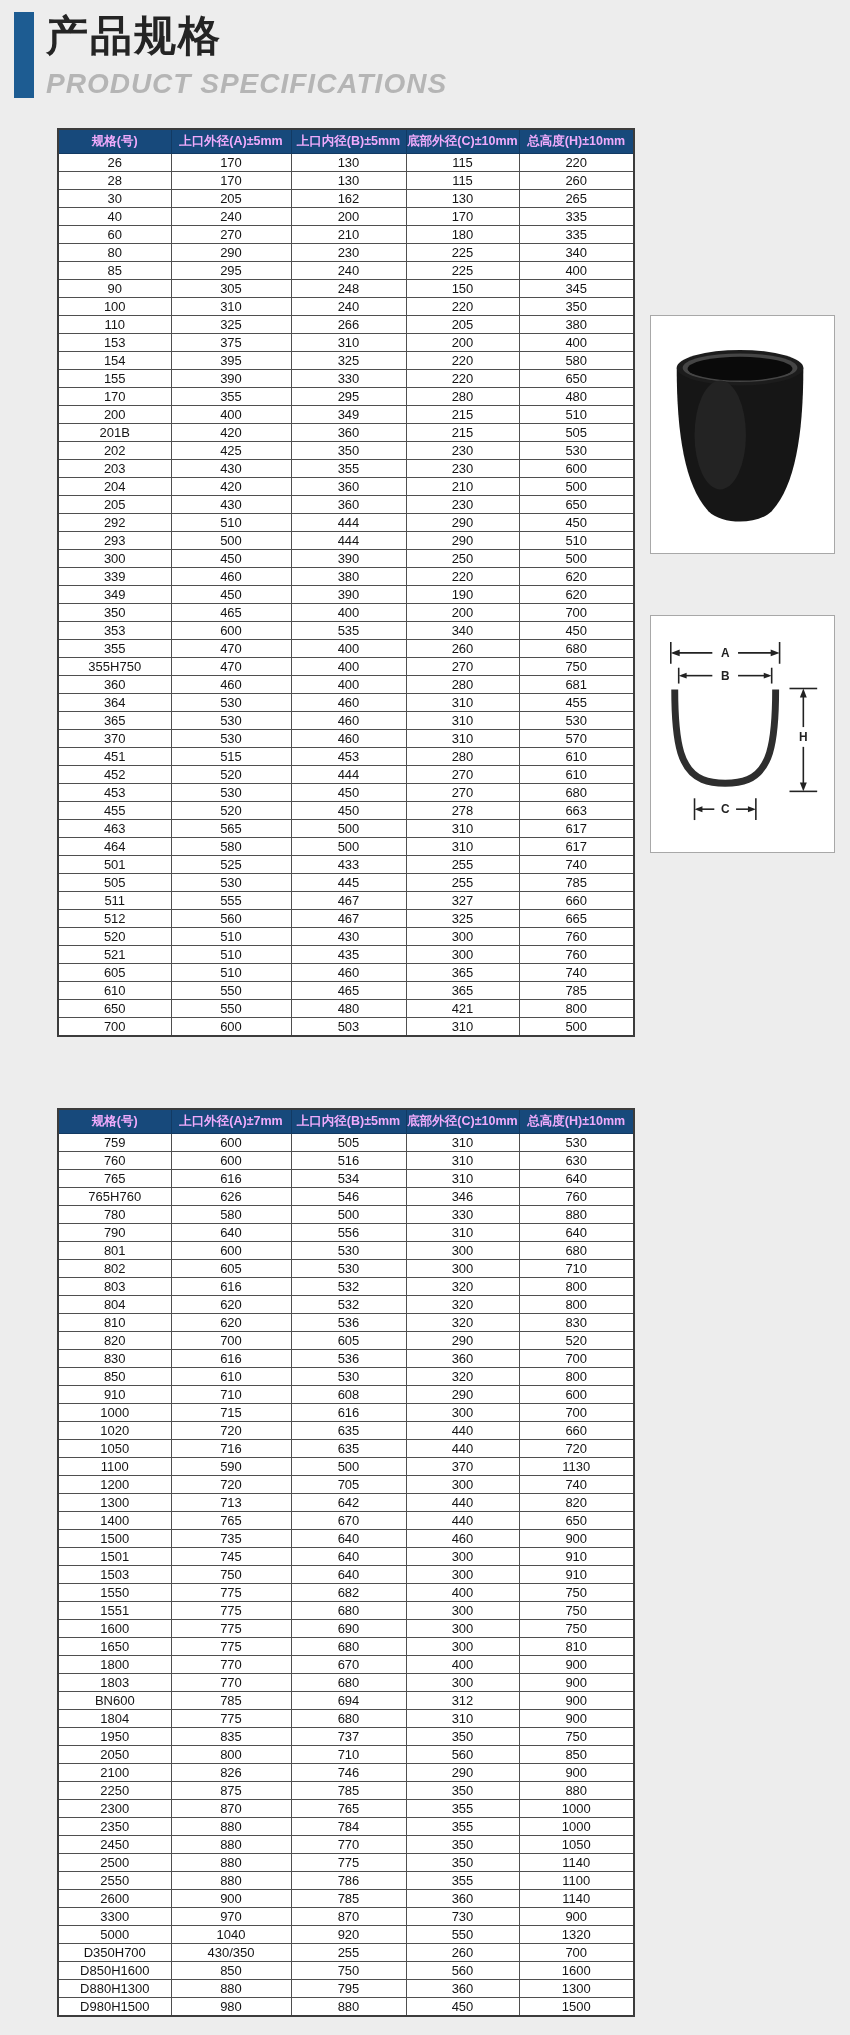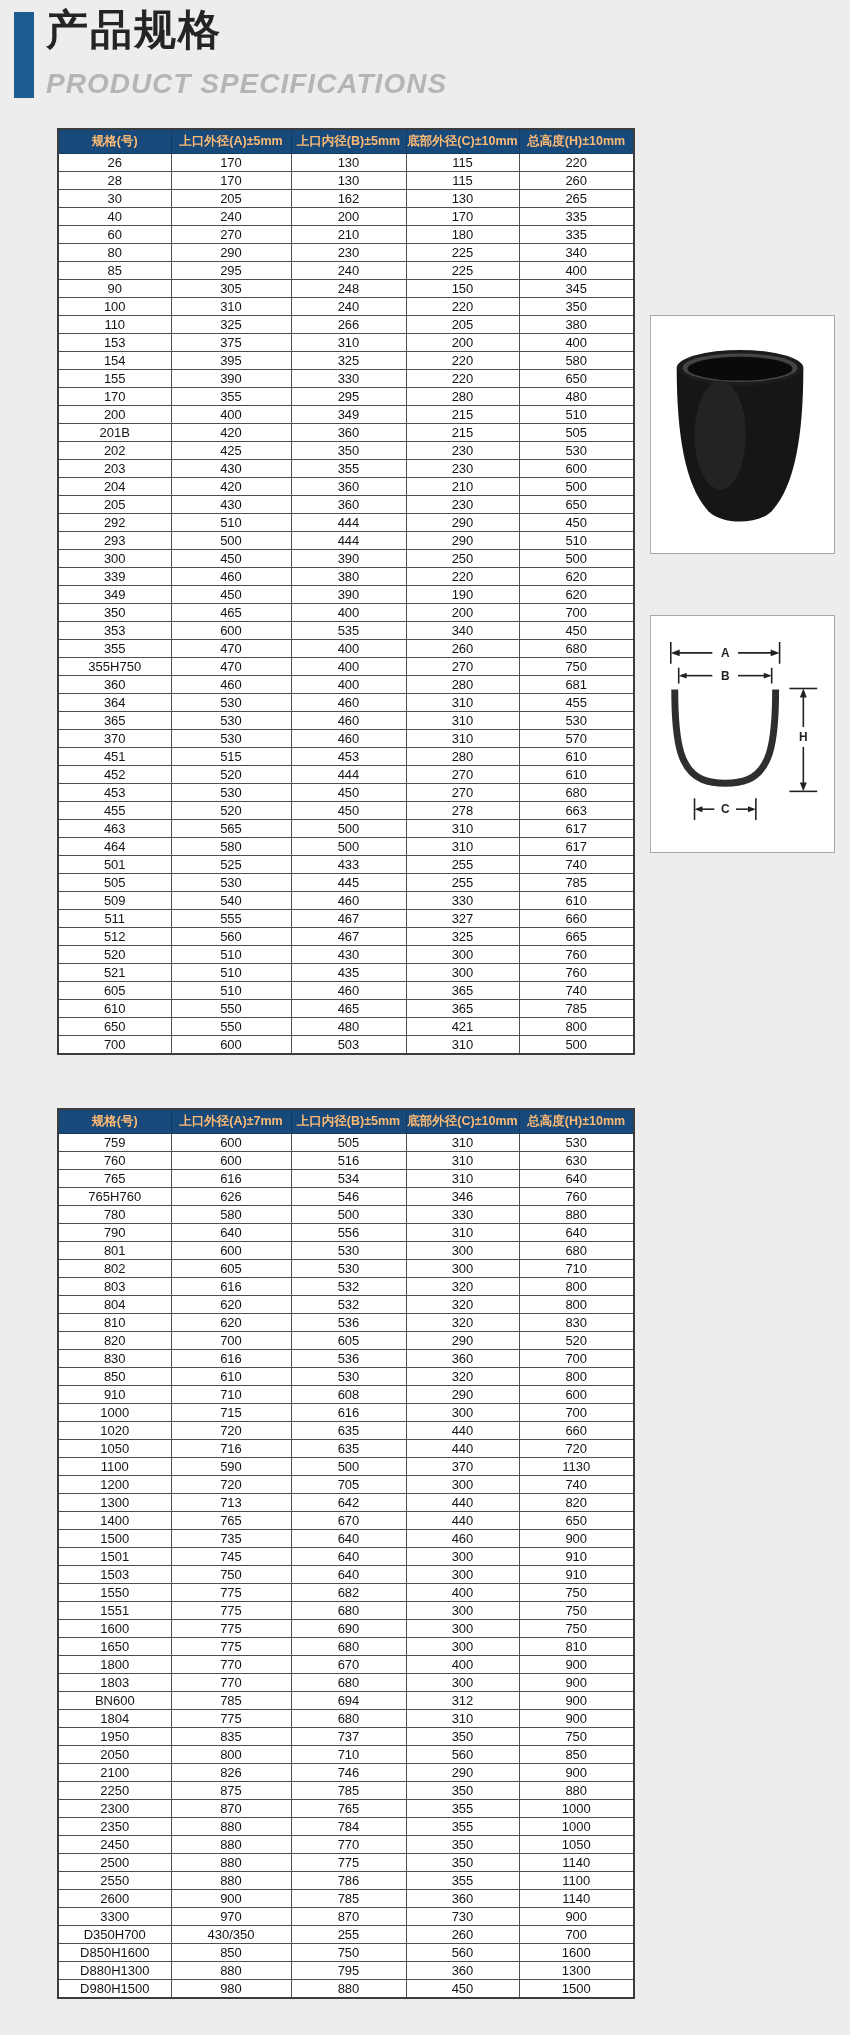--- a/index.html
+++ b/index.html
@@ -11,42 +11,42 @@
     font-family:"Liberation Sans","DejaVu Sans",sans-serif;
     color:#1a1a1a;
   }
   
   .accent-bar {
     position:absolute; left:14px; top:12px;
     width:20px; height:86px;
     background:#1d5c92;
   }
   .title-zh {
-    position:absolute; left:46px; top:2px;
+    position:absolute; left:46px; top:8px;
     font-size:42px; font-weight:bold; color:#242424;
     letter-spacing:2px;
   }
   .title-en {
     position:absolute; left:46px; top:68px;
     font-size:28px; font-weight:bold; font-style:italic;
     color:#b5b5b5; letter-spacing:1px; white-space:nowrap;
   }
   
   table.spec {
     position:absolute; left:57px;
     width:576px;
     border-collapse:collapse;
     border:2px solid #3c3c3c;
     background:#ffffff;
     table-layout:fixed;
   }
   #table1 { top:128px; }
   #table2 { top:1108px; }
   table.spec th {
-    background:#17497b; color:#fdba74;
+    background:#17497b; color:#f0abfc;
     font-size:12.5px; font-weight:bold;
     height:24px; text-align:center;
     border:1px solid #123a63;
     border-left:1px solid #4f7aa6;
     padding:0; white-space:nowrap; overflow:hidden;
   }
   table.spec th:first-child { border-left:1px solid #123a63; }
   table.spec td {
     background:#ffffff; color:#141414;
     font-size:13px; height:17px; line-height:17px;
@@ -370,27 +370,20 @@
         <td>740</td>
       </tr>
       <tr>
         <td>505</td>
         <td>530</td>
         <td>445</td>
         <td>255</td>
         <td>785</td>
       </tr>
       <tr>
-        <td>509</td>
-        <td>540</td>
-        <td>460</td>
-        <td>330</td>
-        <td>610</td>
-      </tr>
-      <tr>
         <td>511</td>
         <td>555</td>
         <td>467</td>
         <td>327</td>
         <td>660</td>
       </tr>
       <tr>
         <td>512</td>
         <td>560</td>
         <td>467</td>
@@ -760,20 +753,27 @@
         <td>785</td>
         <td>360</td>
         <td>1140</td>
       </tr>
       <tr>
         <td>3300</td>
         <td>970</td>
         <td>870</td>
         <td>730</td>
         <td>900</td>
+      </tr>
+      <tr>
+        <td>5000</td>
+        <td>1040</td>
+        <td>920</td>
+        <td>550</td>
+        <td>1320</td>
       </tr>
       <tr>
         <td>D350H700</td>
         <td>430/350</td>
         <td>255</td>
         <td>260</td>
         <td>700</td>
       </tr>
       <tr>
         <td>D850H1600</td>

